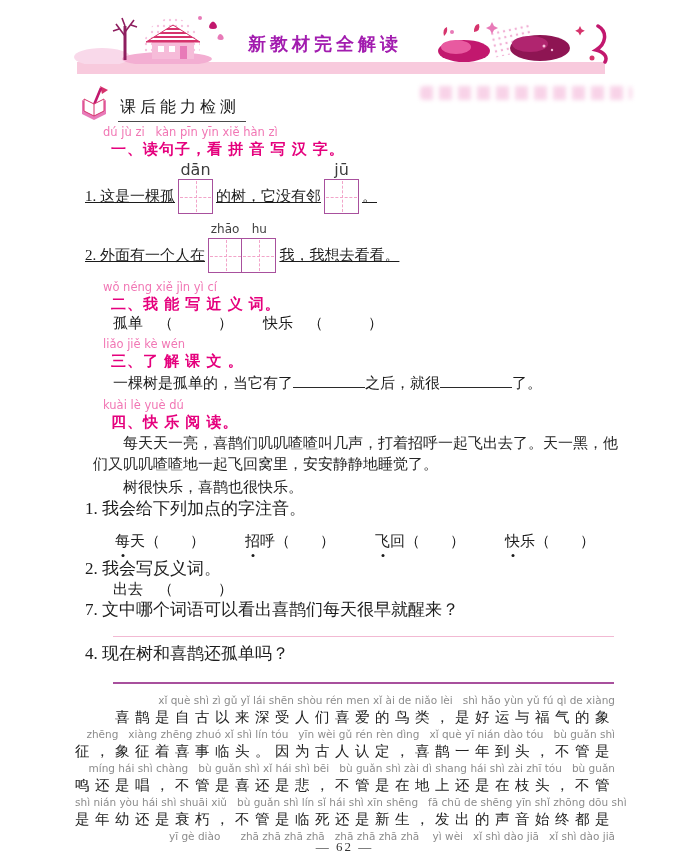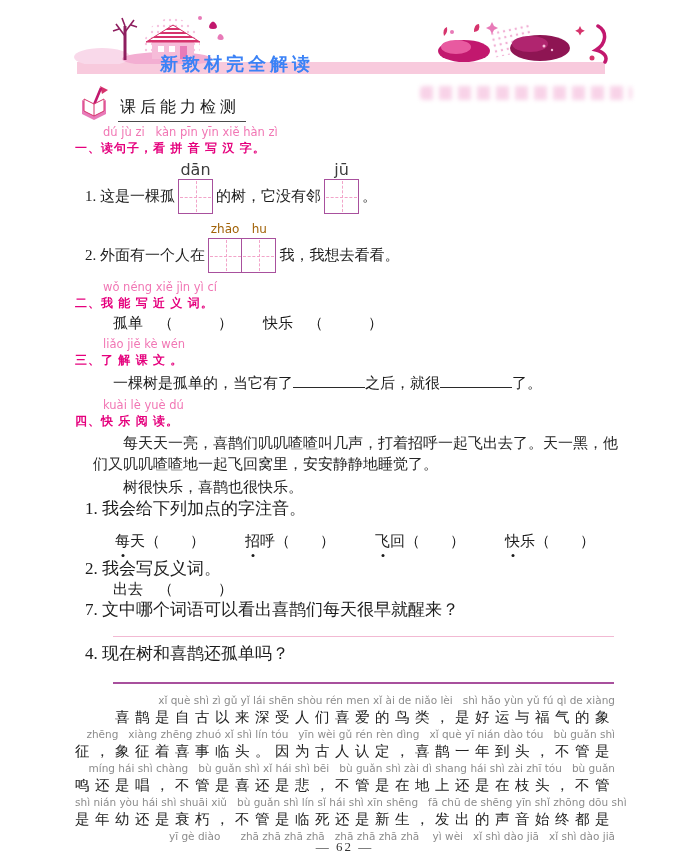--- a/index.html
+++ b/index.html
@@ -8,24 +8,23 @@
     font-family:"Liberation Serif","DejaVu Serif",serif;color:#1c1c1c;
   }
   .page{position:absolute;inset:0;}
 
   
   .header{position:relative;height:78px;}
   .hdr-bar{position:absolute;left:77px;width:528px;top:62px;height:12px;background:#f8cadd;}
   .hdr-left{position:absolute;left:72px;top:12px;}
   .hdr-right{position:absolute;left:432px;top:16px;}
   .hdr-title{
-    position:absolute;left:160px;width:330px;top:32px;
-    font-size:18px;font-weight:bold;letter-spacing:4px;color:#3b82f6;
+    position:absolute;left:160px;width:330px;top:32px;text-align:center;
+    font-size:18px;font-weight:bold;letter-spacing:4px;color:#a21caf;
     font-family:"Liberation Serif",serif;
-    margin-top:20px;
   }
   .bleed{
     position:absolute;top:86px;left:420px;width:212px;height:14px;border-radius:4px;
     background:repeating-linear-gradient(90deg,rgba(238,140,195,.38) 0 13px,rgba(255,255,255,0) 13px 19px);
     filter:blur(2px);
   }
 
   
   .sec-hdr{display:flex;align-items:flex-end;margin:6px 0 0 78px;height:38px;}
   .sec-hdr .icon{margin-right:8px;}
@@ -36,34 +35,34 @@
   }
 
   .content{padding:0 74px 0 75px;}
 
   
   .pinyin-line{
     margin-left:28px;margin-top:4px;color:#f176b4;white-space:pre;
     font-family:"DejaVu Sans","Liberation Sans",sans-serif;font-size:11.5px;line-height:13px;
   }
   .ex-heading{
-    color:#e5007d;font-weight:bold;font-size:12px;line-height:19px;letter-spacing:1px;
-    font-family:"Liberation Sans","DejaVu Sans",sans-serif;white-space:pre;
+    color:#e5007d;font-weight:bold;font-size:15px;line-height:19px;letter-spacing:1px;
+    font-family:"Liberation Sans","DejaVu Sans",sans-serif;white-space:pre;margin-left:36px;
   }
 
   
   .item-row{display:flex;align-items:flex-end;margin-left:10px;font-size:15px;}
-  .item-row .item-text{padding-bottom:8px;white-space:pre;}
+  .item-row .item-text{padding-bottom:8px;white-space:pre;text-decoration:underline;}
   .bgroup{position:relative;display:inline-flex;margin:0 3px;}
   .bp{
     position:absolute;top:-16px;left:0;right:0;text-align:center;
     font-family:"DejaVu Sans",sans-serif;font-size:16px;color:#3c3c3c;line-height:14px;white-space:pre;
   }
   .bp2{position:absolute;top:-16px;left:0;right:0;display:flex;}
-  .bp2 span{flex:1;text-align:center;font-family:"DejaVu Sans",sans-serif;font-size:12px;color:#a16207;line-height:14px;}
+  .bp2 span{flex:1;text-align:center;font-family:"DejaVu Sans",sans-serif;font-size:12px;color:#404040;line-height:14px;}
   .wbox{
     width:35px;height:35px;border:1.6px solid #a8509d;background:#fff;position:relative;box-sizing:border-box;
   }
   .wbox::before{content:"";position:absolute;left:1px;right:1px;top:50%;border-top:1px dashed #f2a4c9;}
   .wbox::after{content:"";position:absolute;top:1px;bottom:1px;left:50%;border-left:1px dashed #f2a4c9;}
   .wbox.dbl{margin-left:-1.6px;}
   .mt1{margin-top:21px;}
   .mt2{margin-top:24px;}
 
   

